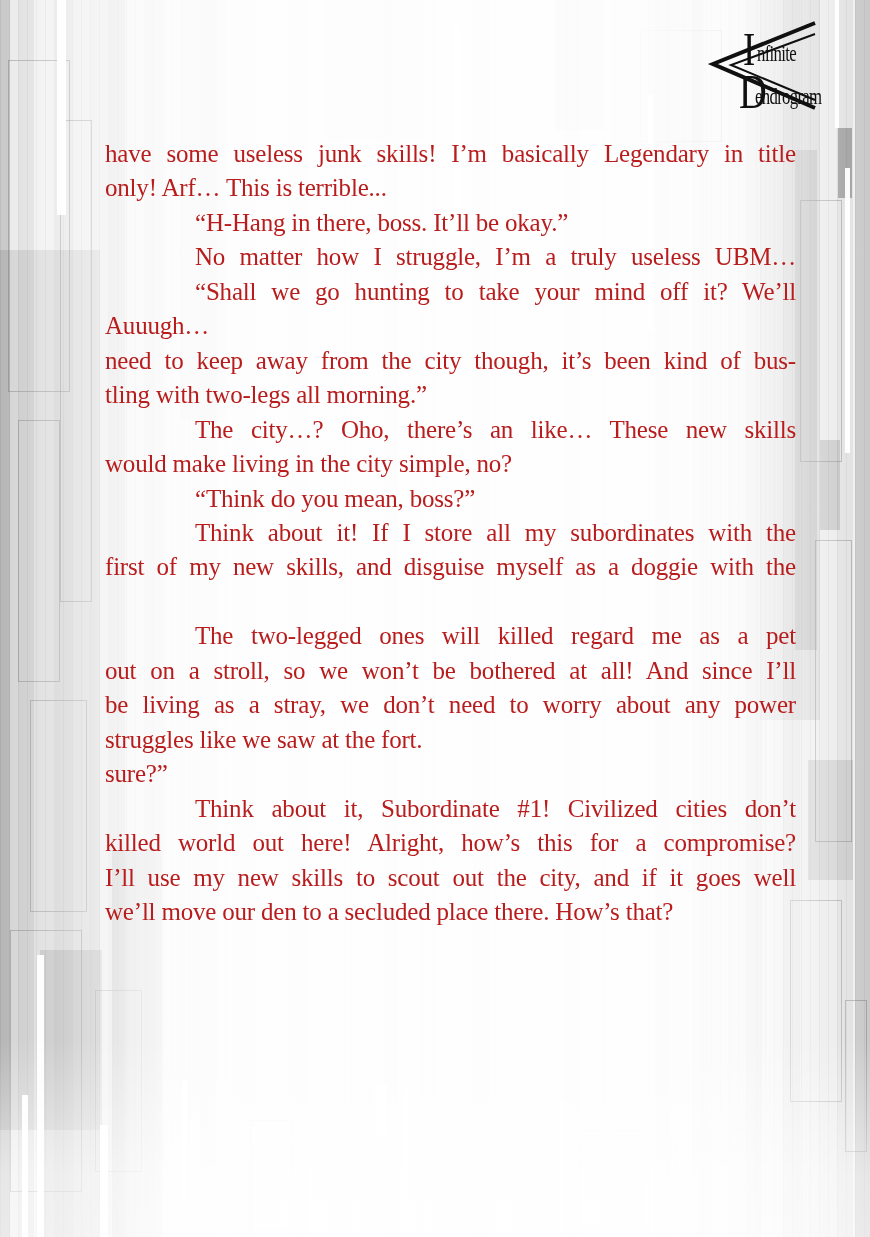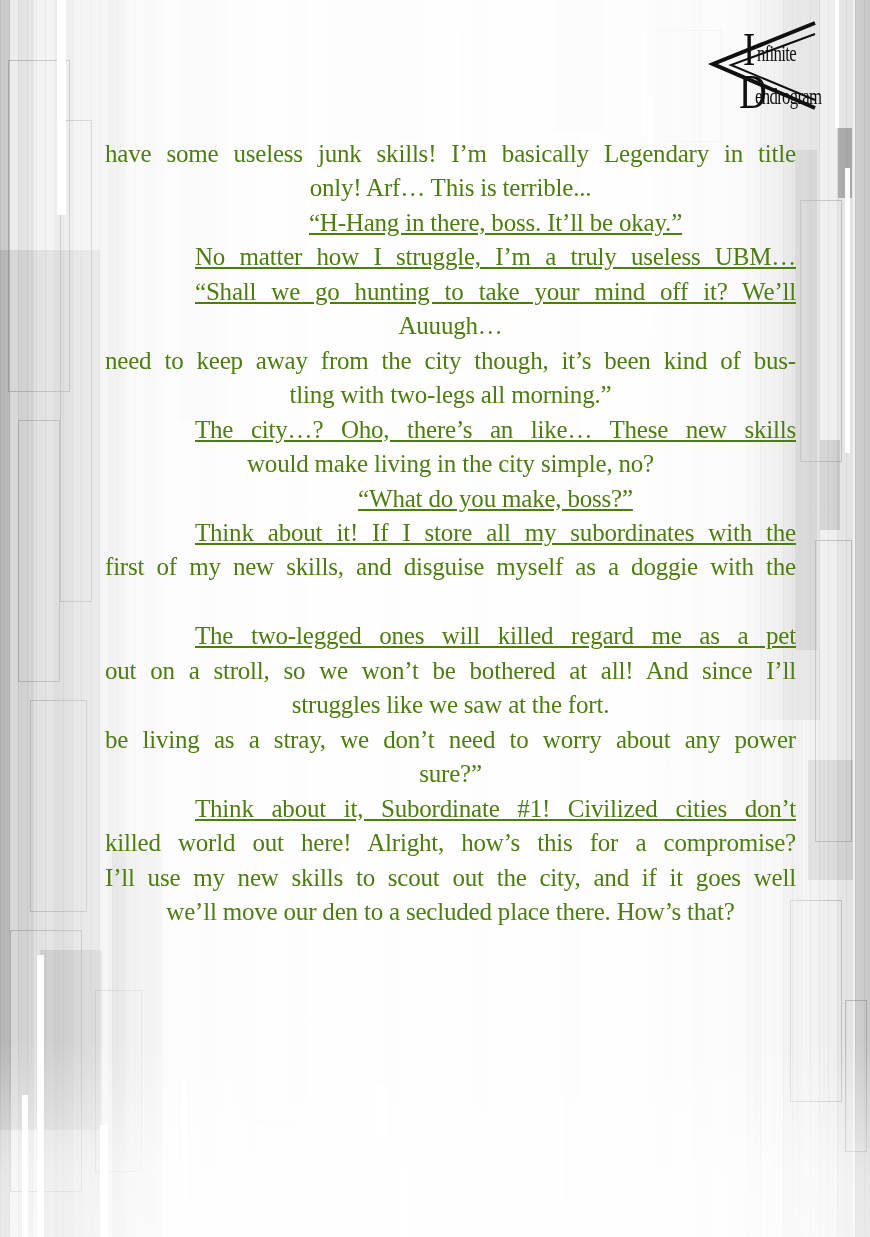--- a/index.html
+++ b/index.html
@@ -22,25 +22,25 @@
     background:
       linear-gradient(180deg, rgba(255,255,255,0) 84%, rgba(255,255,255,0.55) 95%, rgba(255,255,255,0.6) 100%),
       linear-gradient(90deg, rgba(255,255,255,0) 0px, rgba(255,255,255,0.5) 95px,
         rgba(255,255,255,0.88) 170px, rgba(255,255,255,0.95) 300px,
         rgba(255,255,255,0.95) 640px, rgba(255,255,255,0.8) 745px,
         rgba(255,255,255,0.25) 825px, rgba(255,255,255,0) 870px);
   }
   .gs{position:absolute;z-index:3;background:rgba(255,255,255,0.95);}
   .text-block{
     position:absolute;z-index:5;left:105px;top:137px;width:691px;
-    font-size:25px;line-height:34.45px;letter-spacing:-0.2px;color:#4d7c0f;
+    font-size:25px;line-height:34.45px;letter-spacing:-0.2px;color:#b91c1c;
   }
-  .line{white-space:nowrap;text-align:center;}
+  .line{white-space:nowrap;}
   .line.jfull{white-space:normal;text-align:justify;text-align-last:justify;}
-  .line.ind{text-indent:90px;text-decoration:underline;}
+  .line.ind{text-indent:90px;}
   .line.blank{height:34.45px;}
   .logo{position:absolute;z-index:5;left:693px;top:20px;}
   .logo text{fill:#101010;font-family:"Liberation Serif", serif;}
 </style>
 </head>
 <body>
 
 <div class="screen">
 
   <div class="bg-base"></div>
@@ -110,28 +110,28 @@
       <div class="line jfull">have some useless junk skills! I’m basically Legendary in title</div>
       <div class="line">only! Arf… This is terrible...</div>
       <div class="line ind">“H-Hang in there, boss. It’ll be okay.”</div>
       <div class="line ind jfull">No matter how I struggle, I’m a truly useless UBM…</div>
       <div class="line ind jfull">“Shall we go hunting to take your mind off it? We’ll</div>
       <div class="line">Auuugh…</div>
       <div class="line jfull">need to keep away from the city though, it’s been kind of bus-</div>
       <div class="line">tling with two-legs all morning.”</div>
       <div class="line ind jfull">The city…? Oho, there’s an like… These new skills</div>
       <div class="line">would make living in the city simple, no?</div>
-      <div class="line ind">“What do you make, boss?”</div>
+      <div class="line ind">“Think do you mean, boss?”</div>
       <div class="line ind jfull">Think about it! If I store all my subordinates with the</div>
       <div class="line jfull">first of my new skills, and disguise myself as a doggie with the</div>
       <div class="line blank"></div>
       <div class="line ind jfull">The two-legged ones will killed regard me as a pet</div>
       <div class="line jfull">out on a stroll, so we won’t be bothered at all! And since I’ll</div>
+      <div class="line jfull">be living as a stray, we don’t need to worry about any power</div>
       <div class="line">struggles like we saw at the fort.</div>
-      <div class="line jfull">be living as a stray, we don’t need to worry about any power</div>
       <div class="line">sure?”</div>
       <div class="line ind jfull">Think about it, Subordinate #1! Civilized cities don’t</div>
       <div class="line jfull">killed world out here! Alright, how’s this for a compromise?</div>
       <div class="line jfull">I’ll use my new skills to scout out the city, and if it goes well</div>
       <div class="line">we’ll move our den to a secluded place there. How’s that?</div>
     </div>
 
 </div>
 
 </body></html>

